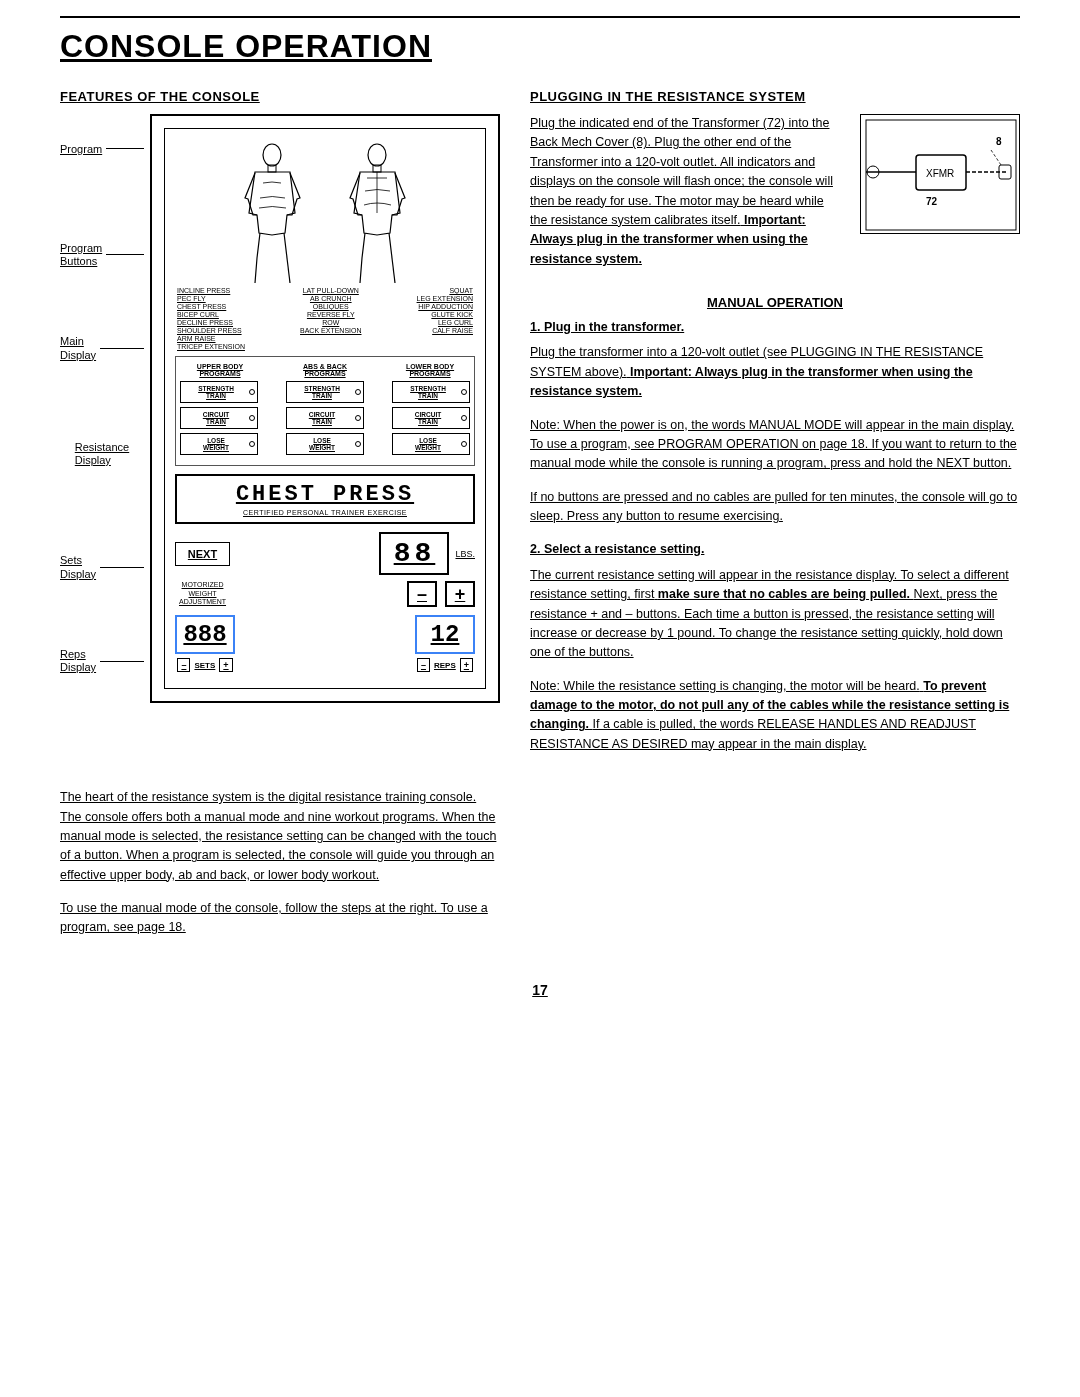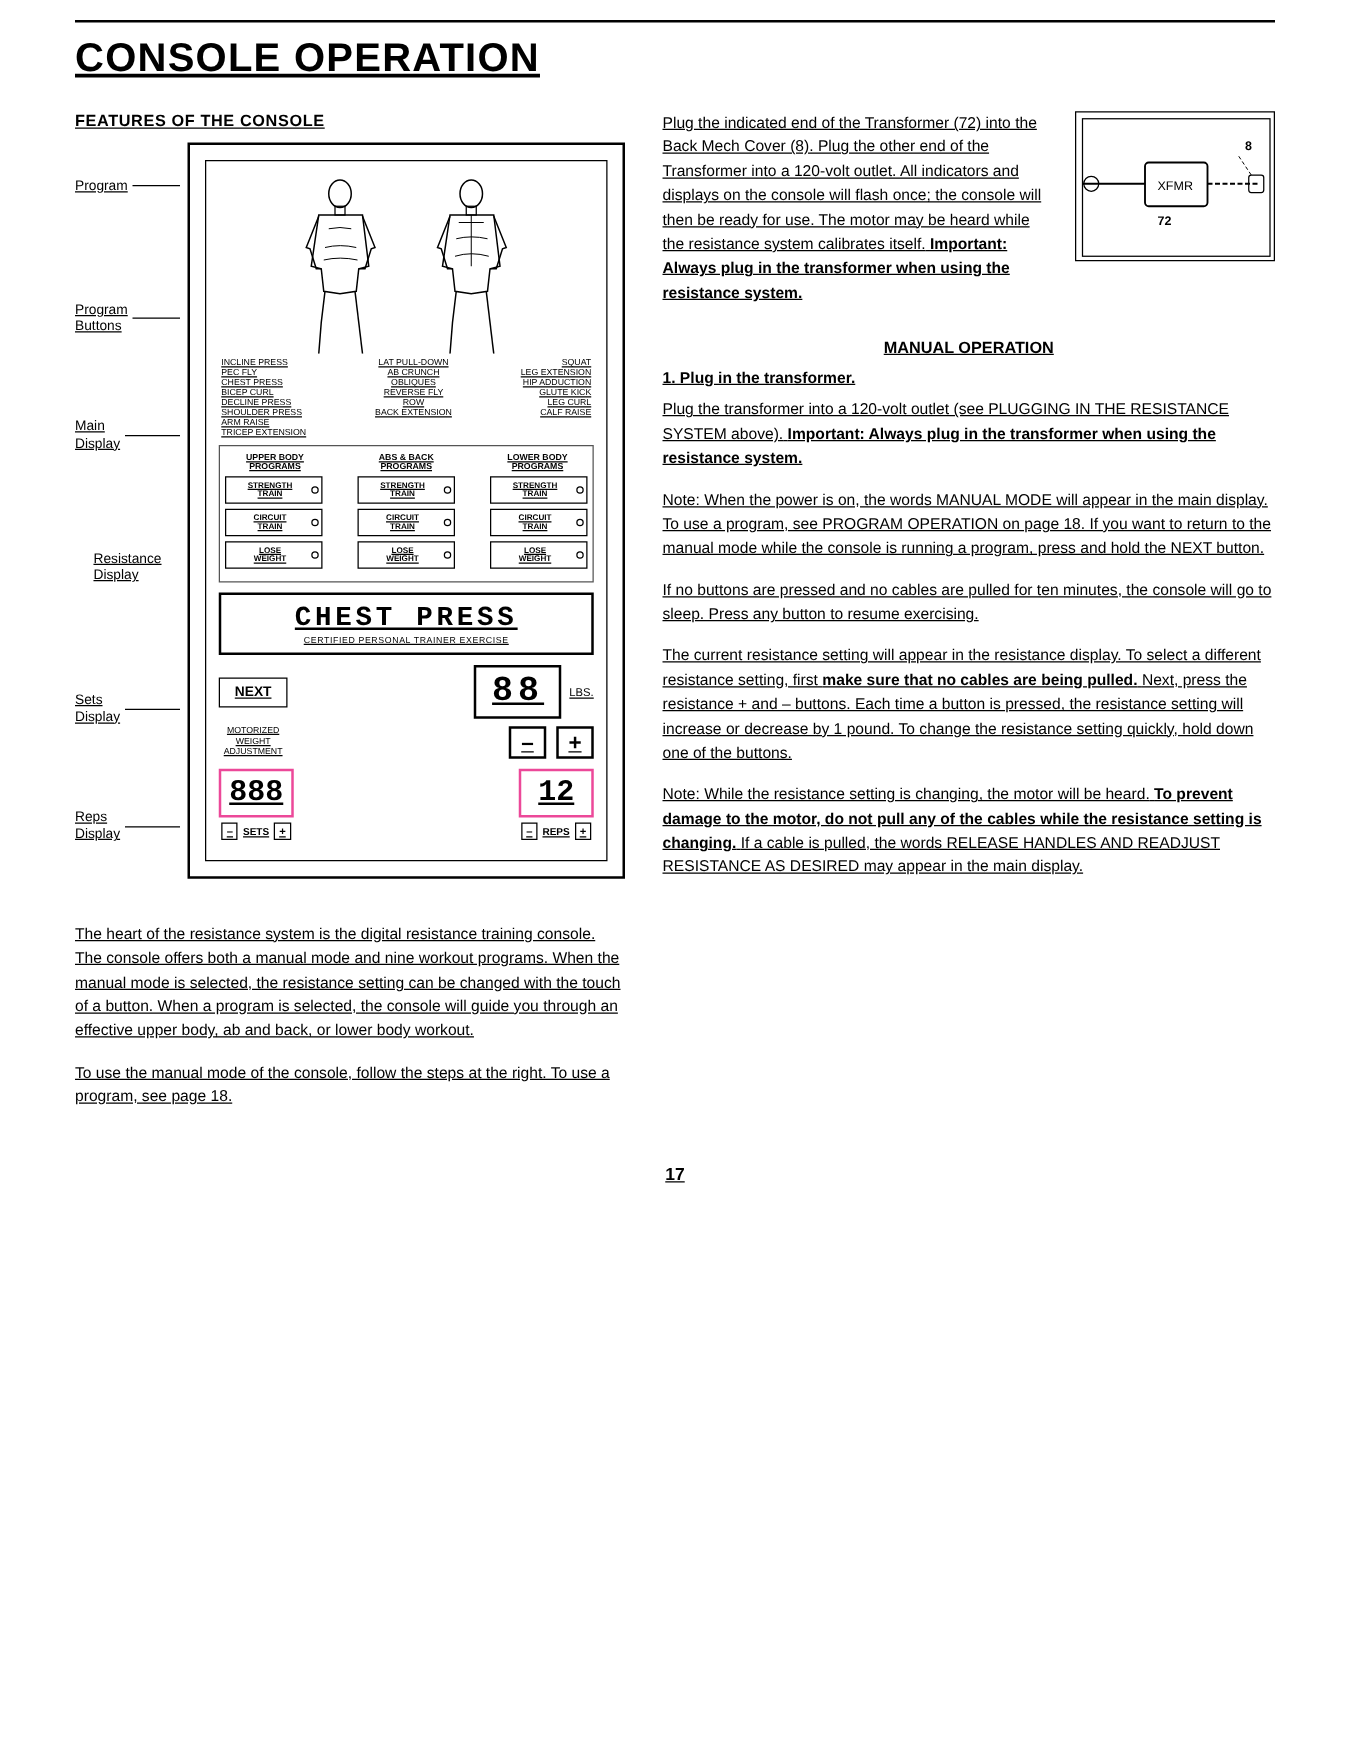--- a/index.html
+++ b/index.html
@@ -173,21 +173,21 @@
       background: #fff;
       min-width: 70px;
       text-align: center;
       margin-left: 16px;
     }
 
     .seg-display-small {
       font-family: 'Courier New', monospace;
       font-size: 24px;
       font-weight: bold;
-      border: 2px solid #ec4899;
+      border: 2px solid #3b82f6;
       padding: 4px 6px;
       background: #fff;
       min-width: 60px;
       text-align: center;
     }
 
     .lbs-text {
       font-size: 9px;
       margin-left: 2px;
     }
@@ -582,20 +582,21 @@
                 </div>
               </div>
             </div>
 
           </div>
         </div>
       </div>
     </div>
 
     <div class="right-col">
+      <div class="section-heading">PLUGGING IN THE RESISTANCE SYSTEM</div>
 
       <div class="right-top">
         <div class="right-text-col">
           <p>
             <span>Plug the indicated end of the Transformer (72) into the Back Mech Cover (8). Plug the other end of the Transformer into a 120-volt outlet. All indicators and displays on the console will flash once; the console will then be ready for use. The motor may be heard while the resistance system calibrates itself.</span> <span class="bold">Important: Always plug in the transformer when using the resistance system.</span>
           </p>
         </div>
 
         <div class="transformer-img">
           <svg width="160" height="120" viewBox="0 0 160 120">
@@ -626,20 +627,21 @@
       <div class="numbered-item">
         <p class="numbered-heading">1.  Plug in the transformer.</p>
         <p>
           <span>Plug the transformer into a 120-volt outlet (see PLUGGING IN THE RESISTANCE SYSTEM above).</span> <span class="bold">Important: Always plug in the transformer when using the resistance system.</span>
         </p>
         <p>Note: When the power is on, the words MANUAL MODE will appear in the main display. To use a program, see PROGRAM OPERATION on page 18. If you want to return to the manual mode while the console is running a program, press and hold the NEXT button.</p>
         <p>If no buttons are pressed and no cables are pulled for ten minutes, the console will go to sleep. Press any button to resume exercising.</p>
       </div>
 
       <div class="numbered-item">
+        <p class="numbered-heading">2.  Select a resistance setting.</p>
         <p>
           <span>The current resistance setting will appear in the resistance display. To select a different resistance setting, first</span> <span class="bold">make sure that no cables are being pulled.</span> <span>Next, press the resistance + and – buttons. Each time a button is pressed, the resistance setting will increase or decrease by 1 pound. To change the resistance setting quickly, hold down one of the buttons.</span>
         </p>
         <p>
           <span>Note: While the resistance setting is changing, the motor will be heard.</span> <span class="bold">To prevent damage to the motor, do not pull any of the cables while the resistance setting is changing.</span> <span>If a cable is pulled, the words RELEASE HANDLES AND READJUST RESISTANCE AS DESIRED may appear in the main display.</span>
         </p>
       </div>
     </div>
   </div>
 

